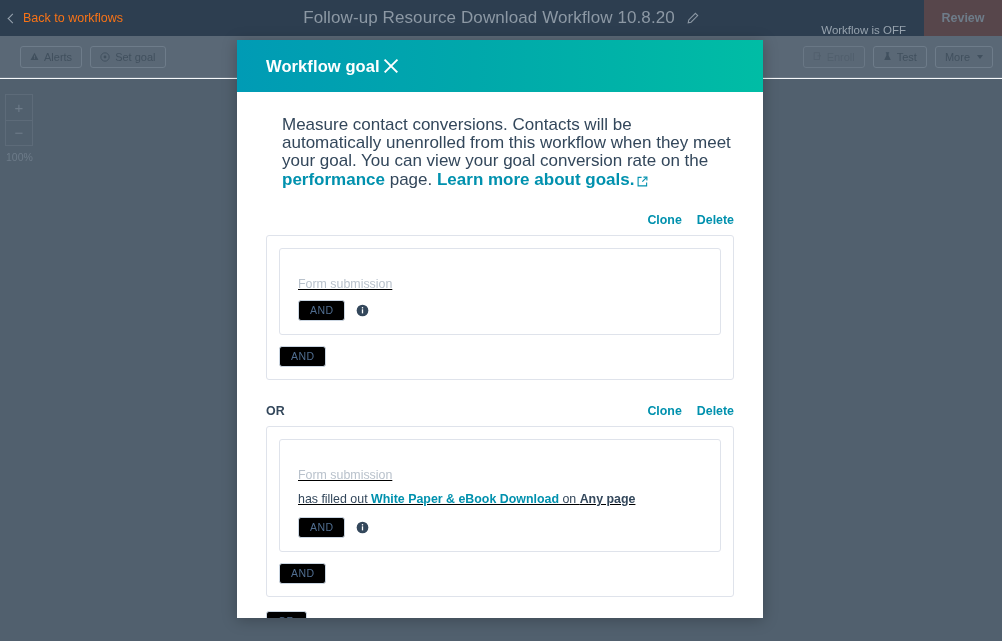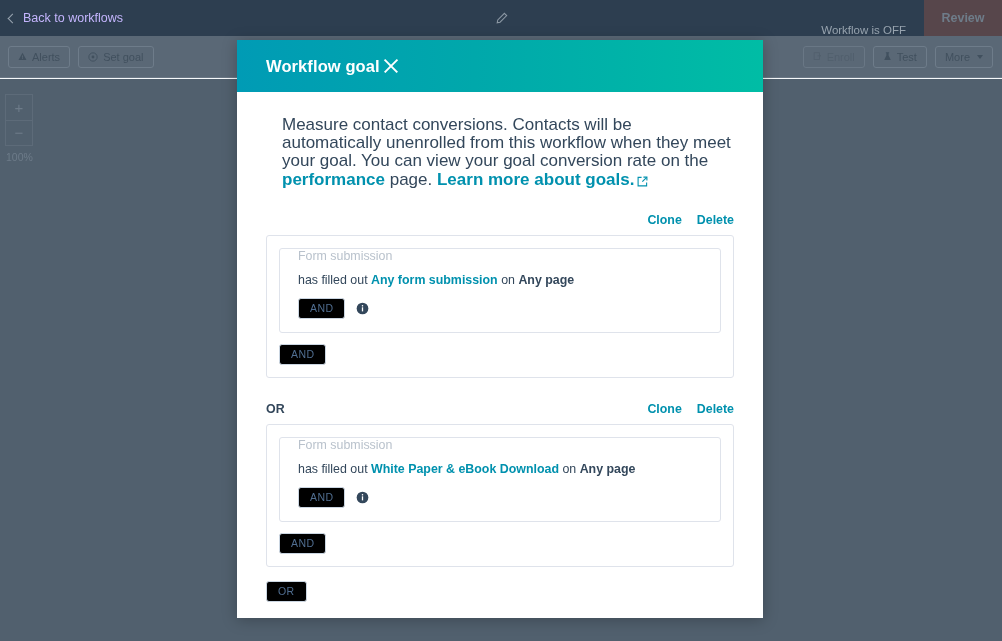--- a/index.html
+++ b/index.html
@@ -29,21 +29,21 @@
     background: #2d3e50;
     display: flex;
     align-items: center;
   }
 
   .back-link {
     display: flex;
     align-items: center;
     gap: 7px;
     margin-left: 9px;
-    color: #c4b5fd;
+    color: #f97316;
     font-size: 12.5px;
     white-space: nowrap;
   }
   .chev-left {
     display: inline-block;
     width: 7px; height: 7px;
     border-left: 1.4px solid #9aa5b1;
     border-bottom: 1.4px solid #9aa5b1;
     transform: rotate(45deg);
     margin-bottom: 0px;
@@ -113,21 +113,21 @@
     height: 22px;
     padding: 0 9px;
     border: 1px solid #6e7c8a;
     border-radius: 3px;
     background: transparent;
     color: #41505e;
     font-size: 11px;
     cursor: pointer;
     white-space: nowrap;
   }
-  .tb-left { margin-left: 8px; display: flex; gap: 8px; }
+  .tb-left { margin-left: 20px; display: flex; gap: 8px; }
   .tb-right {
     position: absolute;
     right: 9px;
     display: flex;
     gap: 8px;
   }
   .tb-btn.disabled { color: #4e5c6a; opacity: .75; cursor: default; }
   .caret-dn {
     display: inline-block;
     width: 0; height: 0;
@@ -261,22 +261,23 @@
   .group-box {
     border: 1px solid #dfe3eb;
     border-radius: 3px;
     padding: 12px;
     background: #fff;
   }
 
   .filter-card {
     border: 1px solid #dfe3eb;
     border-radius: 3px;
-    padding: 0 18px 13px 18px;
+    padding: 28px 18px 13px 18px;
     background: #fff;
+    text-decoration: underline;
   }
   .filter-type {
     font-size: 12.4px;
     color: #b9c2cc;
     margin-bottom: 9px;
   }
   .filter-text {
     font-size: 12.4px;
     color: #33475b;
     margin-bottom: 10px;
@@ -322,20 +323,21 @@
 <div id="app">
 
   <div class="bg-topbar">
 
     <a class="back-link">
       <span class="chev-left"></span>
       <span>Back to workflows</span>
     </a>
 
     <div class="wf-title-wrap">
+      <span class="wf-title">Follow-up Resource Download Workflow 10.8.20</span>
       <svg class="pencil-icon" viewBox="0 0 16 16">
         <path d="M11.6 1.6l2.8 2.8-8.2 8.2-3.5.7.7-3.5z" fill="none" stroke="#8c98a4" stroke-width="1.3"></path>
       </svg>
     </div>
 
     <div class="topbar-right">
       <span class="wf-status">Workflow is OFF</span>
       <button class="review-btn">Review</button>
     </div>
   </div>
@@ -416,23 +418,20 @@
           <span class="or-label"></span>
           <div class="group-actions">
             <a class="act-lnk">Clone</a>
             <a class="act-lnk">Delete</a>
           </div>
         </div>
 
         <div class="group-box">
           <div class="filter-card">
             <div class="filter-type">Form submission</div>
-            <div class="filter-text">
-              <span>has filled out </span><a class="lnk">Any form submission</a><span> on </span><b>Any page</b>
-            </div>
             <div class="row-inline">
               <button class="op-btn">AND</button>
               <svg class="info-icon" width="13" height="13" viewBox="0 0 14 14">
                 <circle cx="7" cy="7" r="6.3" fill="#33475b"></circle>
                 <rect x="6.3" y="5.7" width="1.4" height="4.4" fill="#ffffff"></rect>
                 <rect x="6.3" y="3.3" width="1.4" height="1.5" fill="#ffffff"></rect>
               </svg>
             </div>
           </div>
 

